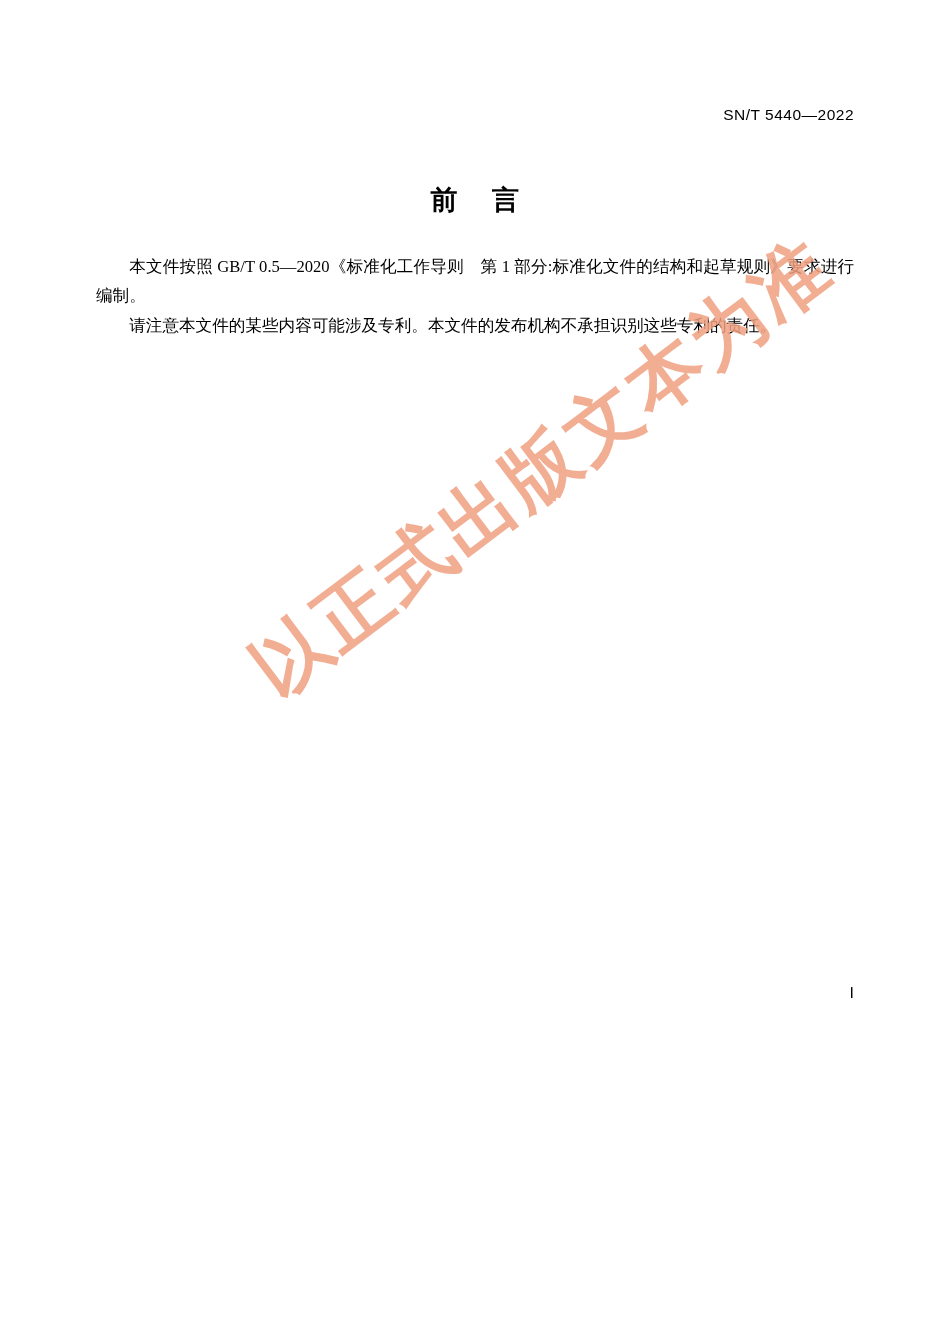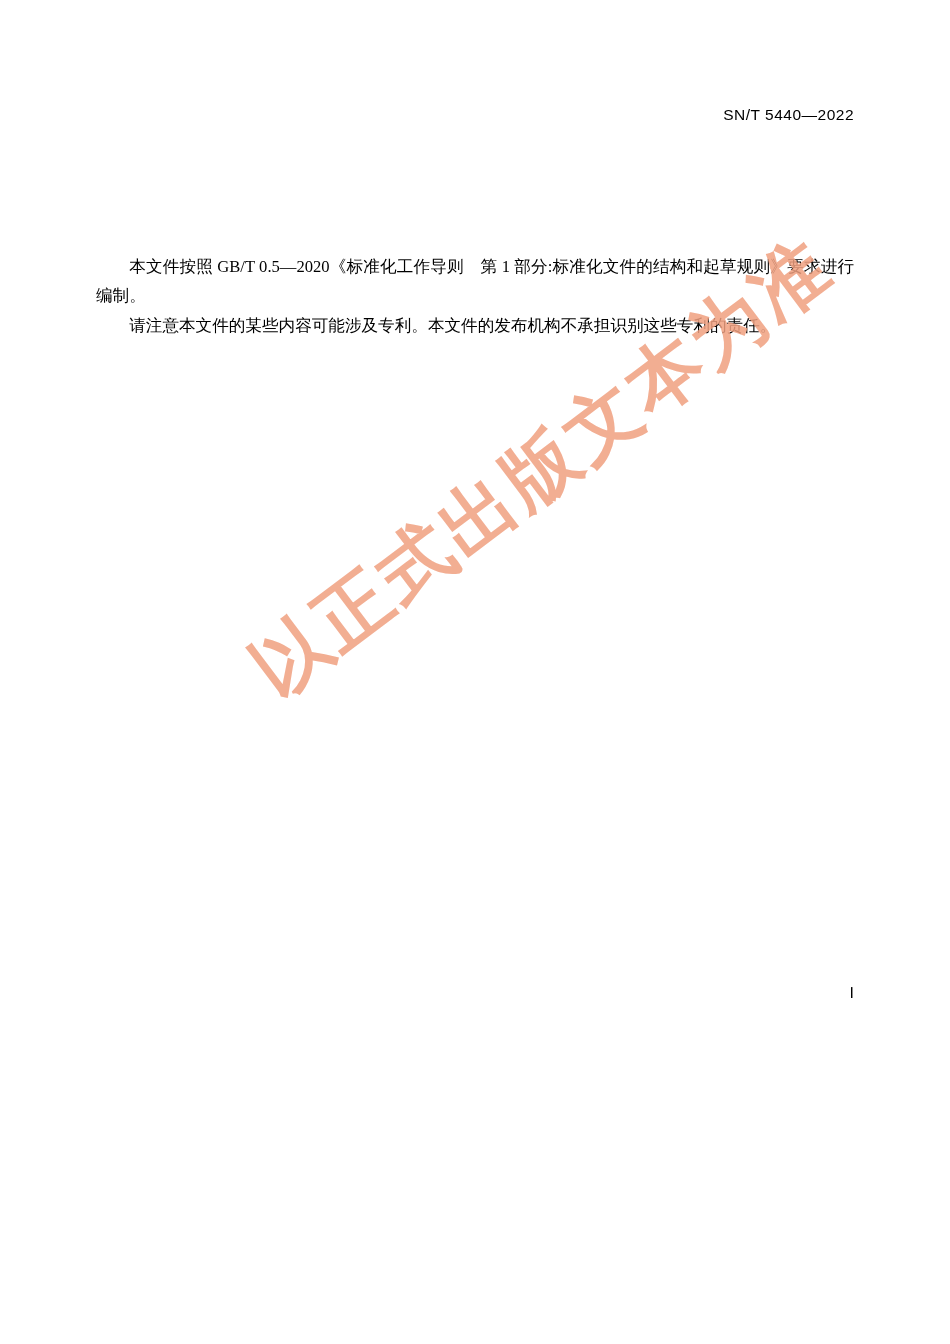--- a/index.html
+++ b/index.html
@@ -97,20 +97,23 @@
     color: #000;
   }
 </style>
 </head>
 <body>
 
 <div class="page">
 
   <div class="std-number">SN/T 5440—2022</div>
 
+  <div class="doc-title">
+    <span>前</span><span class="gap"></span><span>言</span>
+  </div>
 
   <div class="content">
     <p class="para first">本文件按照 GB/T 0.5—2020《标准化工作导则　第 1 部分:标准化文件的结构和起草规则》要求进行编制。</p>
     <p class="para">请注意本文件的某些内容可能涉及专利。本文件的发布机构不承担识别这些专利的责任。</p>
   </div>
 
   <div class="watermark">
     <span>以正式出版文本为准</span>
   </div>
 

